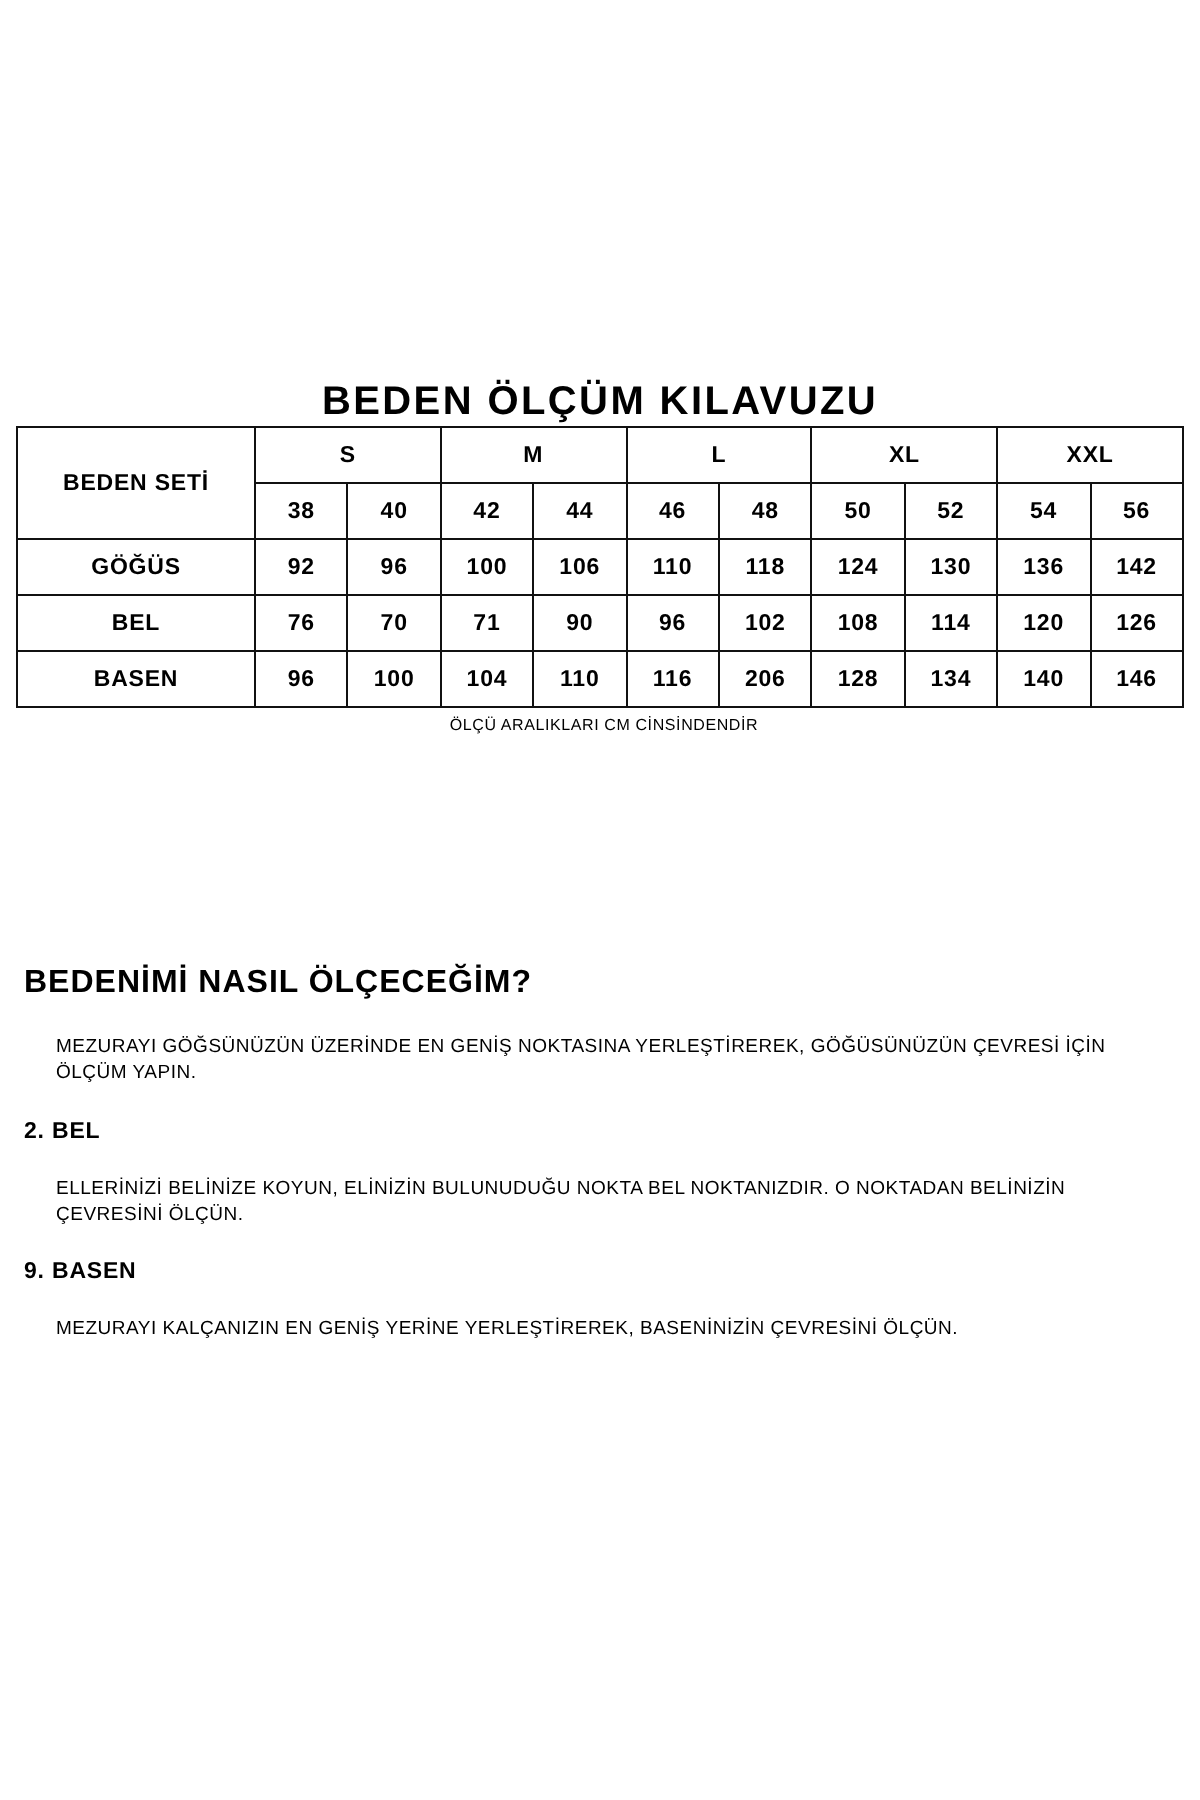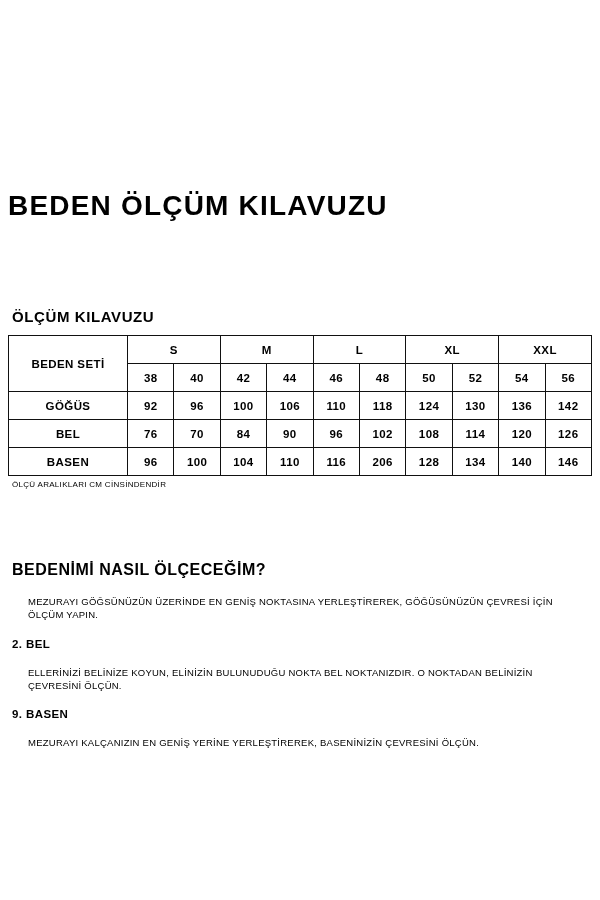--- a/index.html
+++ b/index.html
@@ -16,21 +16,22 @@
     overflow: hidden;
   }
   .page {
     width: 600px;
     height: 900px;
     box-sizing: border-box;
     padding: 0 8px;
     position: relative;
   }
   .main-title {
-    font-size: 28px;
+    text-align: center;
+    font-size: 20px;
     font-weight: bold;
     letter-spacing: 1.2px;
     margin-top: 190px;
     margin-bottom: 0;
   }
   .section-title {
     font-size: 15px;
     font-weight: bold;
     letter-spacing: 0.6px;
     margin-top: 86px;
@@ -65,26 +66,27 @@
   }
   .label-cell-bedenseti {
     vertical-align: middle;
   }
   .note {
     font-size: 8px;
     letter-spacing: 0.3px;
     margin-top: 4px;
     padding-left: 4px;
     font-weight: normal;
+    text-align: center;
   }
   .howto-title {
     font-size: 16px;
     font-weight: bold;
     letter-spacing: 0.5px;
-    margin-top: 72px;
+    margin-top: 116px;
     margin-bottom: 14px;
     padding-left: 4px;
   }
   .howto-item-title {
     font-size: 11.5px;
     font-weight: bold;
     letter-spacing: 0.4px;
     margin-top: 14px;
     margin-bottom: 7px;
     padding-left: 4px;
@@ -100,21 +102,20 @@
     margin-top: 0;
   }
 </style>
 </head>
 <body>
 
 <div class="page">
 
   <h1 class="main-title">BEDEN ÖLÇÜM KILAVUZU</h1>
 
-  <h2 class="section-title">ÖLÇÜM KILAVUZU</h2>
 
   <table class="size-table">
     <tbody>
       <tr>
         <td class="row-label label-cell-bedenseti" rowspan="2">BEDEN SETİ</td>
         <td class="grp-head" colspan="2">S</td>
         <td class="grp-head" colspan="2">M</td>
         <td class="grp-head" colspan="2">L</td>
         <td class="grp-head" colspan="2">XL</td>
         <td class="grp-head" colspan="2">XXL</td>
@@ -141,21 +142,21 @@
         <td>118</td>
         <td>124</td>
         <td>130</td>
         <td>136</td>
         <td>142</td>
       </tr>
       <tr>
         <td class="row-label">BEL</td>
         <td>76</td>
         <td>70</td>
-        <td>84</td>
+        <td>71</td>
         <td>90</td>
         <td>96</td>
         <td>102</td>
         <td>108</td>
         <td>114</td>
         <td>120</td>
         <td>126</td>
       </tr>
       <tr>
         <td class="row-label">BASEN</td>

